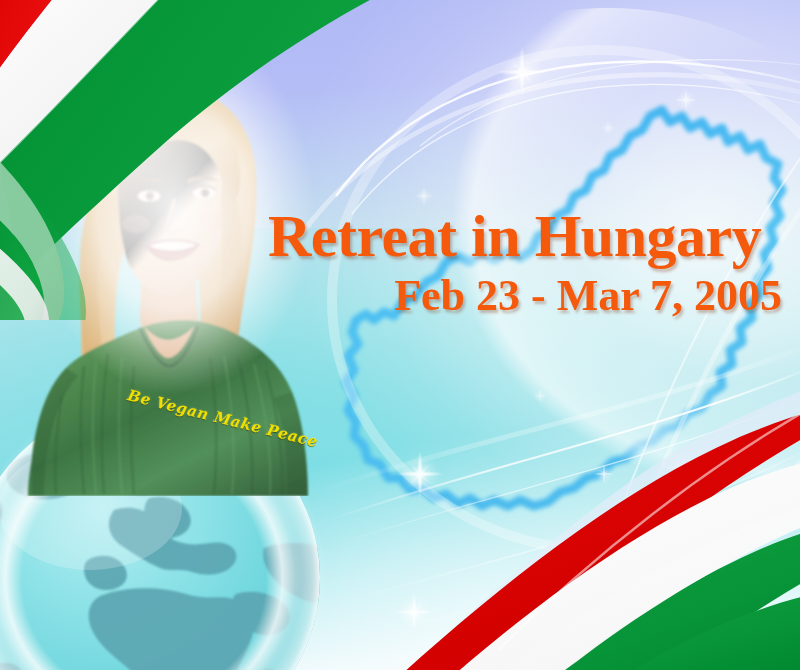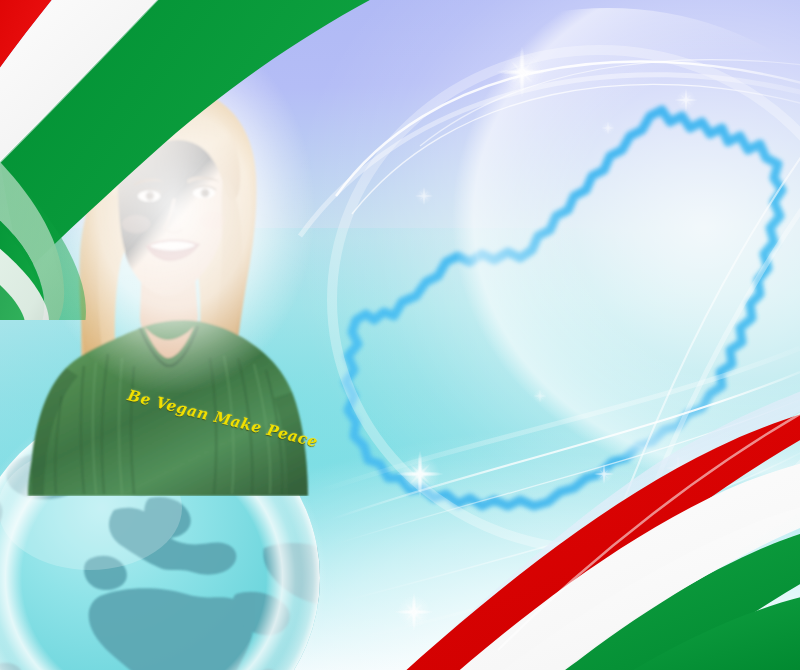--- a/index.html
+++ b/index.html
@@ -539,14 +539,18 @@
                C222,318 320,248 410,208 C432,198 454,190 470,186 Z"></path>
 
       <path fill="url(#grnG2)" d="M470,250 L470,360 L236,360 C300,316 388,268 470,250 Z"></path>
       <path fill="url(#whtG2)" d="M470,178 C392,210 306,262 240,312 C206,338 182,352 166,356
                L120,356 C204,290 300,226 394,186 C424,172 452,164 470,160 Z" opacity=".98"></path>
 
       <path fill="none" stroke="rgba(255,255,255,.55)" stroke-width="2.4" d="M470,62 C364,122 252,208 154,306"></path>
     </svg>
   </div>
 
+  <div class="headline">
+    <h1 class="title">Retreat in Hungary</h1>
+    <div class="subtitle">Feb 23 - Mar 7, 2005</div>
+  </div>
 
 </div>
 
 </body></html>

